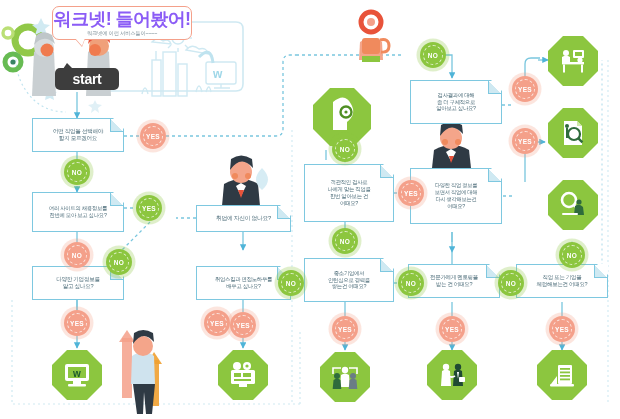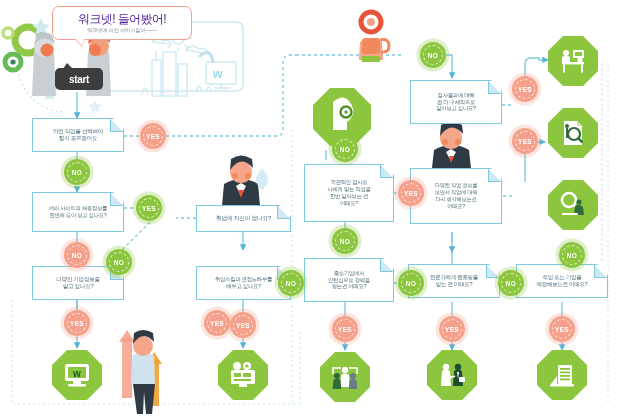--- a/index.html
+++ b/index.html
@@ -81,30 +81,30 @@
     z-index:9;
     display:flex;flex-direction:column;align-items:center;justify-content:center;
   }
   .title-bubble:after{
     content:"";position:absolute;left:22px;bottom:-7px;
     width:0;height:0;border-left:7px solid transparent;border-right:3px solid transparent;
     border-top:8px solid #ffffff;
     filter:drop-shadow(0 1px 0 #f4a08a);
   }
   .title-main{
-    font-size:12px;font-weight:normal;color:#4c1d95;letter-spacing:-0.6px;
+    font-size:18px;font-weight:bold;color:#8b5cf6;letter-spacing:-0.6px;
     line-height:1;margin-bottom:2px;
   }
   .title-sub{font-size:5.3px;color:#7b8d96;letter-spacing:-0.2px;}
 
   .start-chip{
-    position:absolute;left:55px;top:68px;width:48px;height:22px;
+    position:absolute;left:55px;top:68px;width:64px;height:22px;
     background:#3d3d3d;border-radius:5px;
     display:flex;align-items:center;justify-content:center;
-    color:#ffffff;font-size:10px;font-weight:bold;letter-spacing:-0.3px;
+    color:#ffffff;font-size:14px;font-weight:bold;letter-spacing:-0.3px;
     z-index:9;
   }
   .start-chip:after{
     content:"";position:absolute;left:8px;top:-5px;
     width:0;height:0;border-left:4px solid transparent;border-right:6px solid transparent;
     border-bottom:6px solid #3d3d3d;
   }
 </style>
 </head>
 <body>

